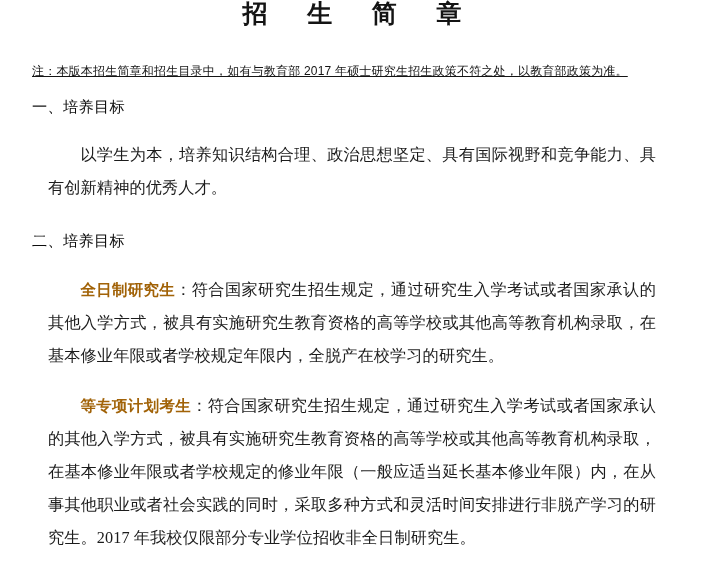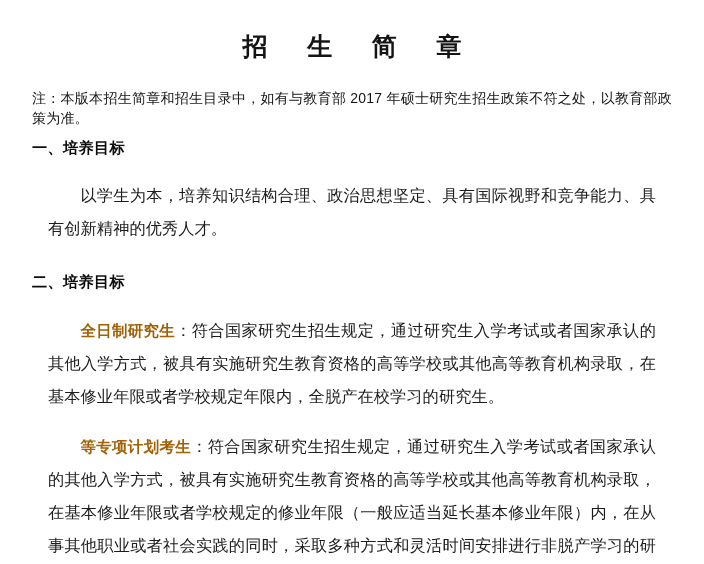--- a/index.html
+++ b/index.html
@@ -28,43 +28,43 @@
   
   .doc-title {
     text-align: center;
     font-family: "DejaVu Serif", "Liberation Serif", serif;
     font-weight: 700;
     font-size: 25px;
     letter-spacing: 0.62em;
     text-indent: 0.62em;
     color: #141414;
     margin: 0;
-    padding-top: 33px;
     padding-bottom: 0;
     line-height: 1.1;
     white-space: nowrap;
   }
 
   
   .note {
     font-family: "Liberation Sans", "DejaVu Sans", sans-serif;
-    font-size: 14px;
-    line-height: 20px;
+    font-size: 12px;
+    line-height: 32px;
     color: #141414;
     margin: 0;
     padding-top: 27px;
     text-align: justify;
     text-justify: inter-ideograph;
     letter-spacing: 0.2px;
+    text-decoration: underline;
   }
 
   
   .section-heading {
     font-family: "Liberation Sans", "DejaVu Sans", sans-serif;
-    font-weight: 700;
+    font-weight: 400;
     font-size: 15.2px;
     line-height: 32px;
     color: #0d0d0d;
     margin: 0;
     padding-top: 4px;
     letter-spacing: 0.3px;
   }
 
   
   .body-par {

